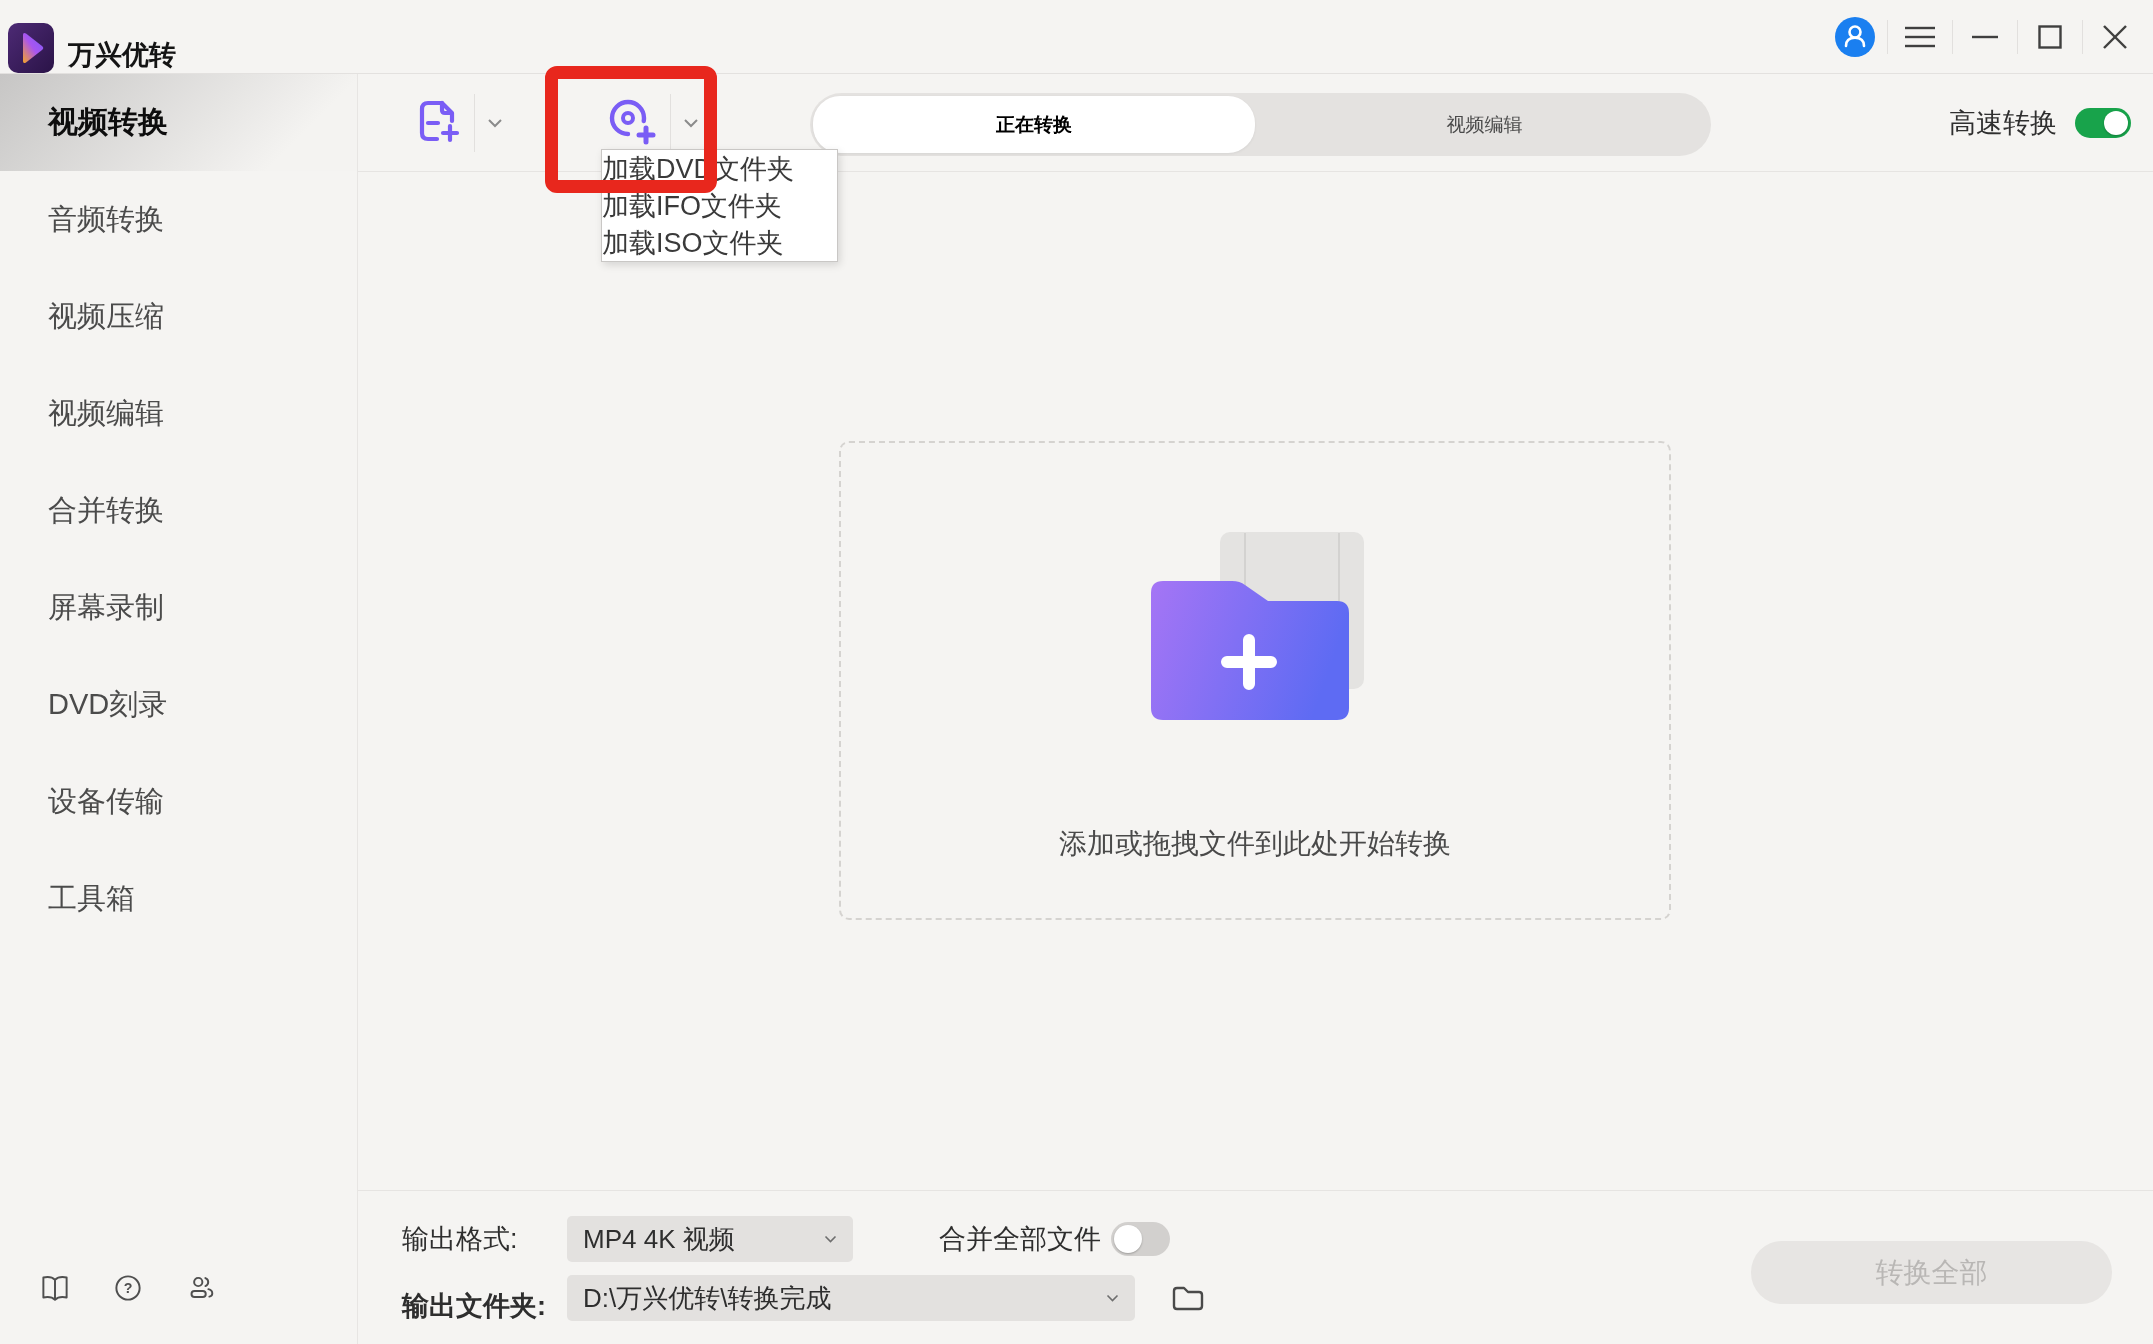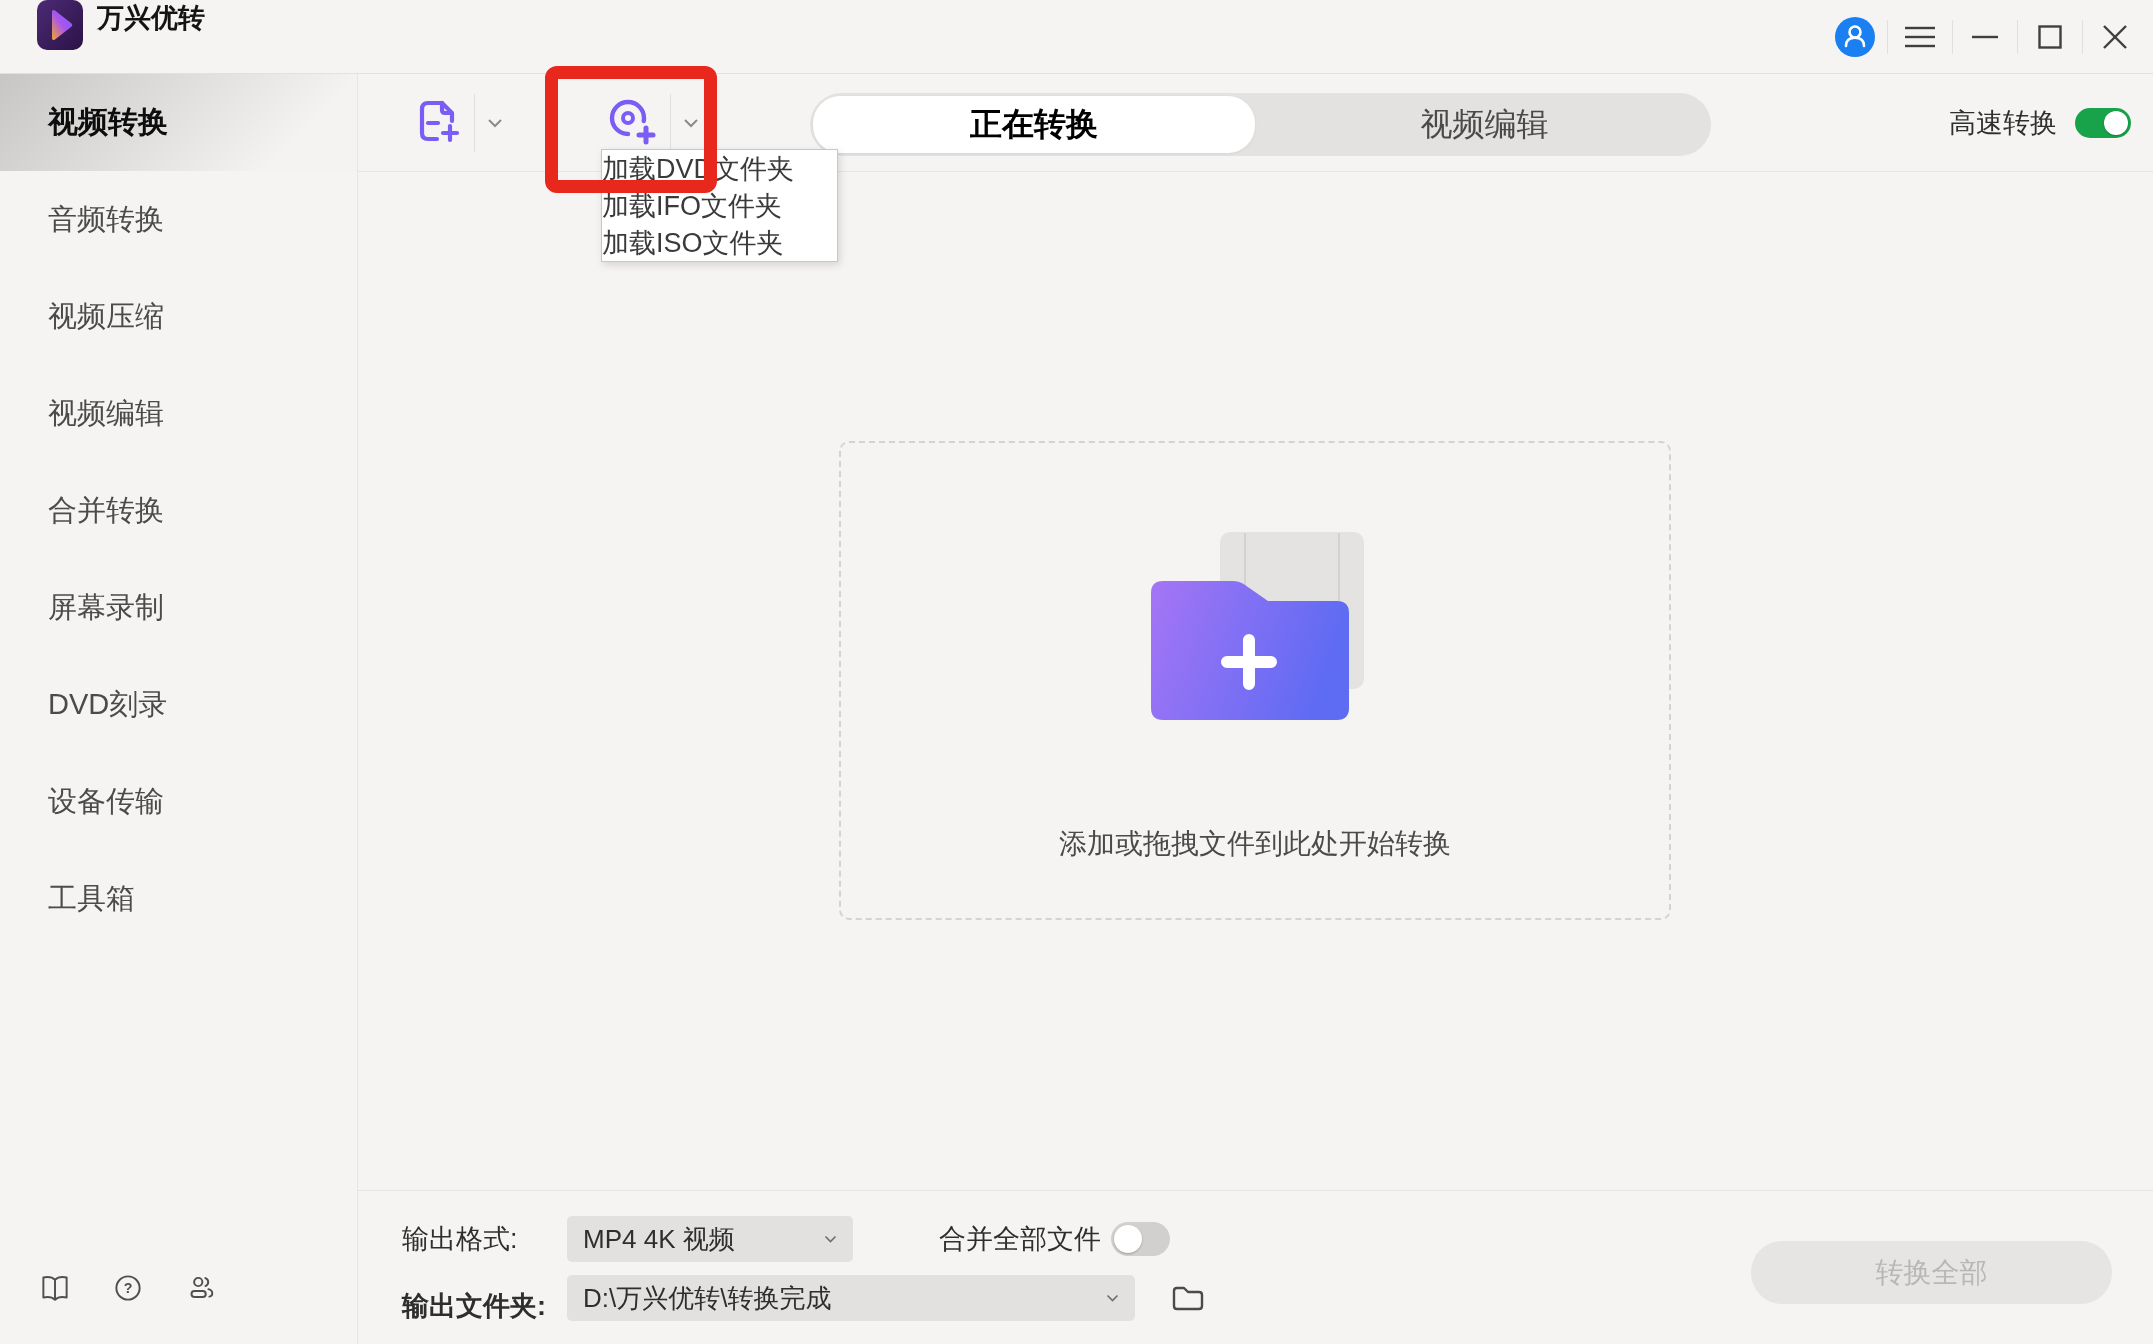--- a/index.html
+++ b/index.html
@@ -5,21 +5,21 @@
   * { margin:0; padding:0; box-sizing:border-box; }
   html,body { background:#e9e8e6; }
   .app {
     position:relative; width:2153px; height:1344px;
     background:#f5f4f2; overflow:hidden;
     font-family:"Liberation Sans","DejaVu Sans",sans-serif;
     color:#222;
   }
   
   .titlebar { position:absolute; left:0; top:0; width:100%; height:74px;
-    border-bottom:1px solid #e3e1df; display:flex; align-items:flex-start;padding-left:29px; }
+    border-bottom:1px solid #e3e1df; display:flex; align-items:flex-end; }
   .logo { width:46px; height:50px; margin-left:8px; flex:0 0 auto; }
   .app-title { margin-left:14px; font-size:27px; font-weight:bold; color:#141414; }
   .tb-controls { position:absolute; right:6px; top:0; height:74px; display:flex; align-items:center; }
   .tb-btn { width:64px; height:74px; display:flex; align-items:center; justify-content:center; cursor:default; }
   .tb-sep { width:1px; height:34px; background:#e2e0de; }
   .avatar { width:40px; height:40px; }
   
   .sidebar { position:absolute; left:0; top:74px; bottom:0; width:358px;
     border-right:1px solid #e7e5e3; }
   .side-item { height:97px; display:flex; align-items:center; padding-left:48px;
@@ -32,21 +32,21 @@
   
   .toolbar { position:absolute; left:358px; top:74px; width:1795px; height:98px;
     border-bottom:1px solid #e6e4e2; }
   .tool-group { position:absolute; top:0; height:98px; display:flex; align-items:center; }
   .g-addfile { left:56px; }
   .g-adddvd { left:248px; }
   .tool-sep { width:1px; height:58px; background:#e2e0de; margin:0 12px 0 14px; }
   .tabs { position:absolute; left:452px; top:19px; width:901px; height:63px;
     background:#e4e2e0; border-radius:32px; display:flex; }
   .tab { flex:1; display:flex; align-items:center; justify-content:center;
-    font-size:32px; color:#4a4a4a; border-radius:32px; }
+    font-size:19px; color:#4a4a4a; border-radius:32px; }
   .tab.active { background:#ffffff; font-weight:bold; color:#000;
     margin:3px; flex:0 0 442px; border-radius:27px; box-shadow:0 1px 3px rgba(0,0,0,.06); }
   .fastconv { position:absolute; right:22px; top:0; height:98px; display:flex;
     align-items:center; gap:18px; }
   .fastconv-label { font-size:27px; color:#2f2f2f; }
   .toggle { position:relative; width:56px; height:30px; border-radius:15px; }
   .toggle .knob { position:absolute; top:3px; width:24px; height:24px;
     border-radius:50%; background:#fff; box-shadow:0 1px 2px rgba(0,0,0,.25); }
   .toggle.on { background:#18a34b; } .toggle.on .knob { right:3px; }
   .toggle.off { background:#d2d0ce; } .toggle.off .knob { left:3px; }

